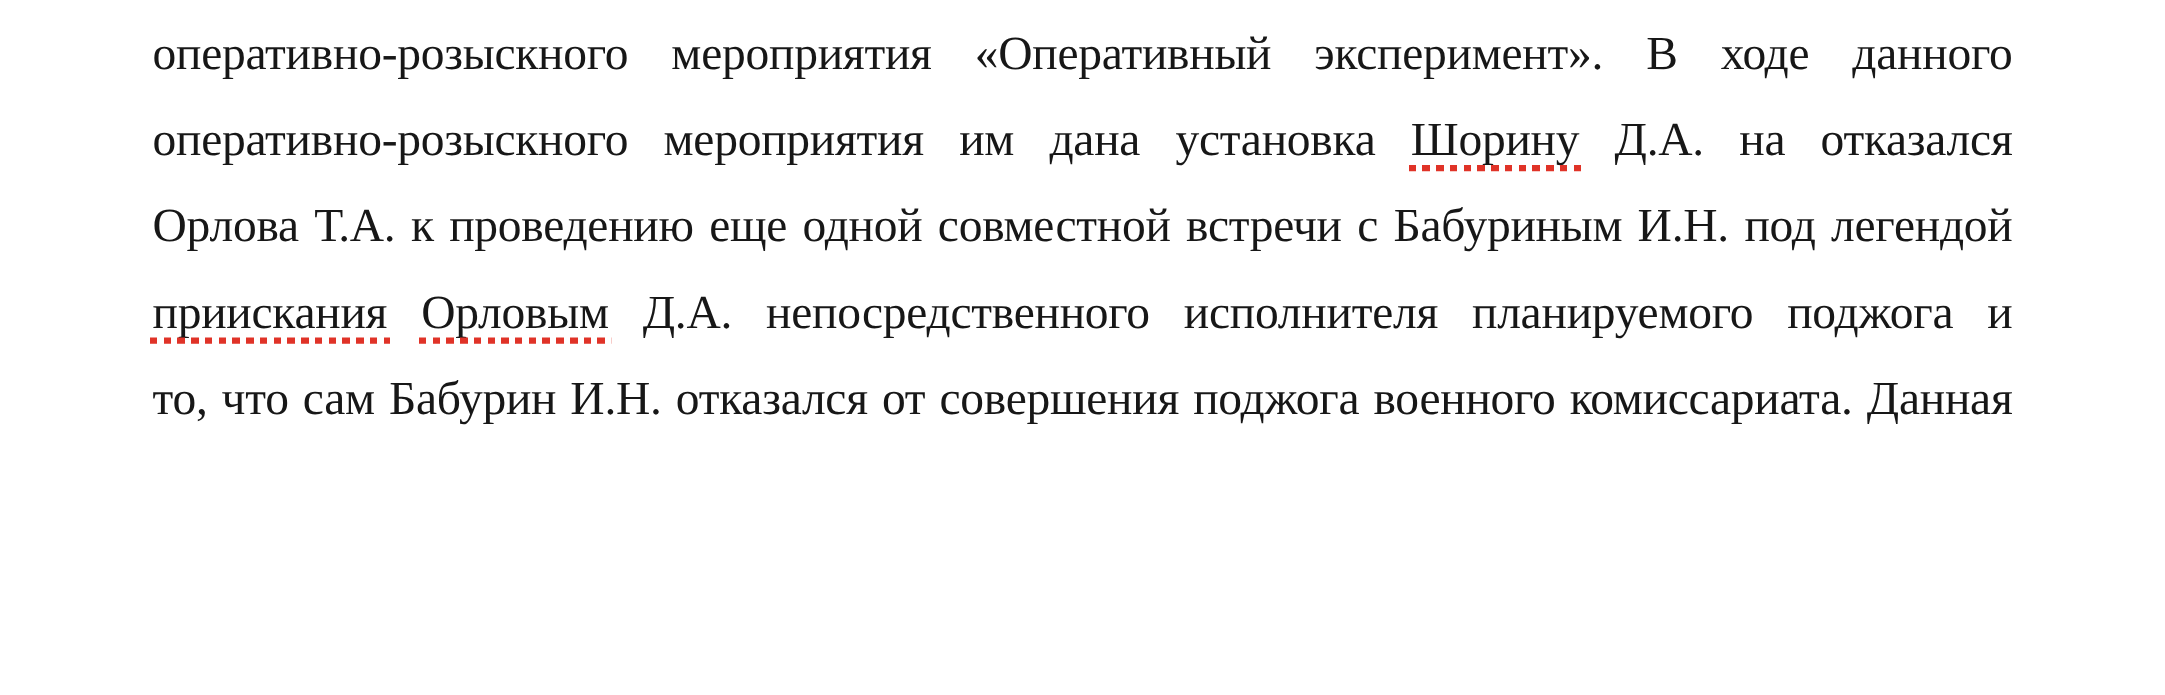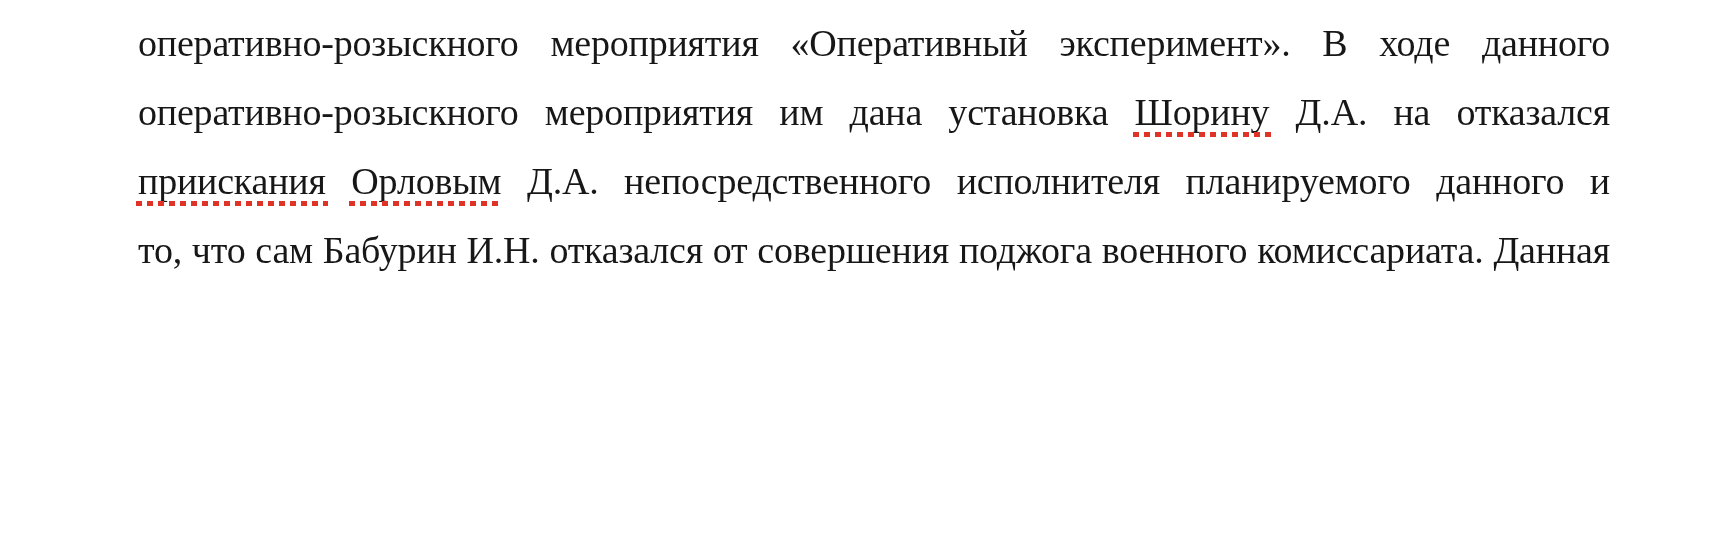--- a/index.html
+++ b/index.html
@@ -19,21 +19,20 @@
     font-size: 38px;
     letter-spacing: -0.2px;
     overflow: hidden;
   }
   .line {
     height: 69px;
     line-height: 69px;
     text-align: justify;
     text-align-last: justify;
     text-justify: inter-word;
-    margin-left: 16px;
   }
   .run { white-space: normal; }
   .spell {
     position: relative;
     white-space: nowrap;
   }
   .spell::after {
     content: "";
     position: absolute;
     left: -2px;
@@ -52,15 +51,16 @@
     vertical-align: -9px;
     background: var(--caret-color, #f5c3cd);
   }
 </style>
 </head>
 <body>
 
 <div class="page" id="doc-page">
     <div class="line"><span class="run">оперативно-розыскного мероприятия «Оперативный эксперимент». В ходе данного</span></div>
     <div class="line"><span class="run">оперативно-розыскного мероприятия им дана установка </span><span class="run spell">Шорину</span><span class="run"> Д.А. на отказался</span></div>
-    <div class="line"><span class="run spell">приискания</span><span class="run"> </span><span class="run spell">Орловым</span><span class="run"> Д.А. непосредственного исполнителя планируемого данного и</span></div>
+    <div class="line"><span class="run">Орлова Т.А. к проведению еще одной совместной встречи с Бабуриным И.Н. под легендой</span></div>
+    <div class="line"><span class="run spell">приискания</span><span class="run"> </span><span class="run spell">Орловым</span><span class="run"> Д.А. непосредственного исполнителя планируемого поджога и</span></div>
     <div class="line"><span class="run">то, что сам Бабурин И.Н. отказался от совершения поджога военного комиссариата. Данная</span></div>
   </div>
 
 </body></html>

